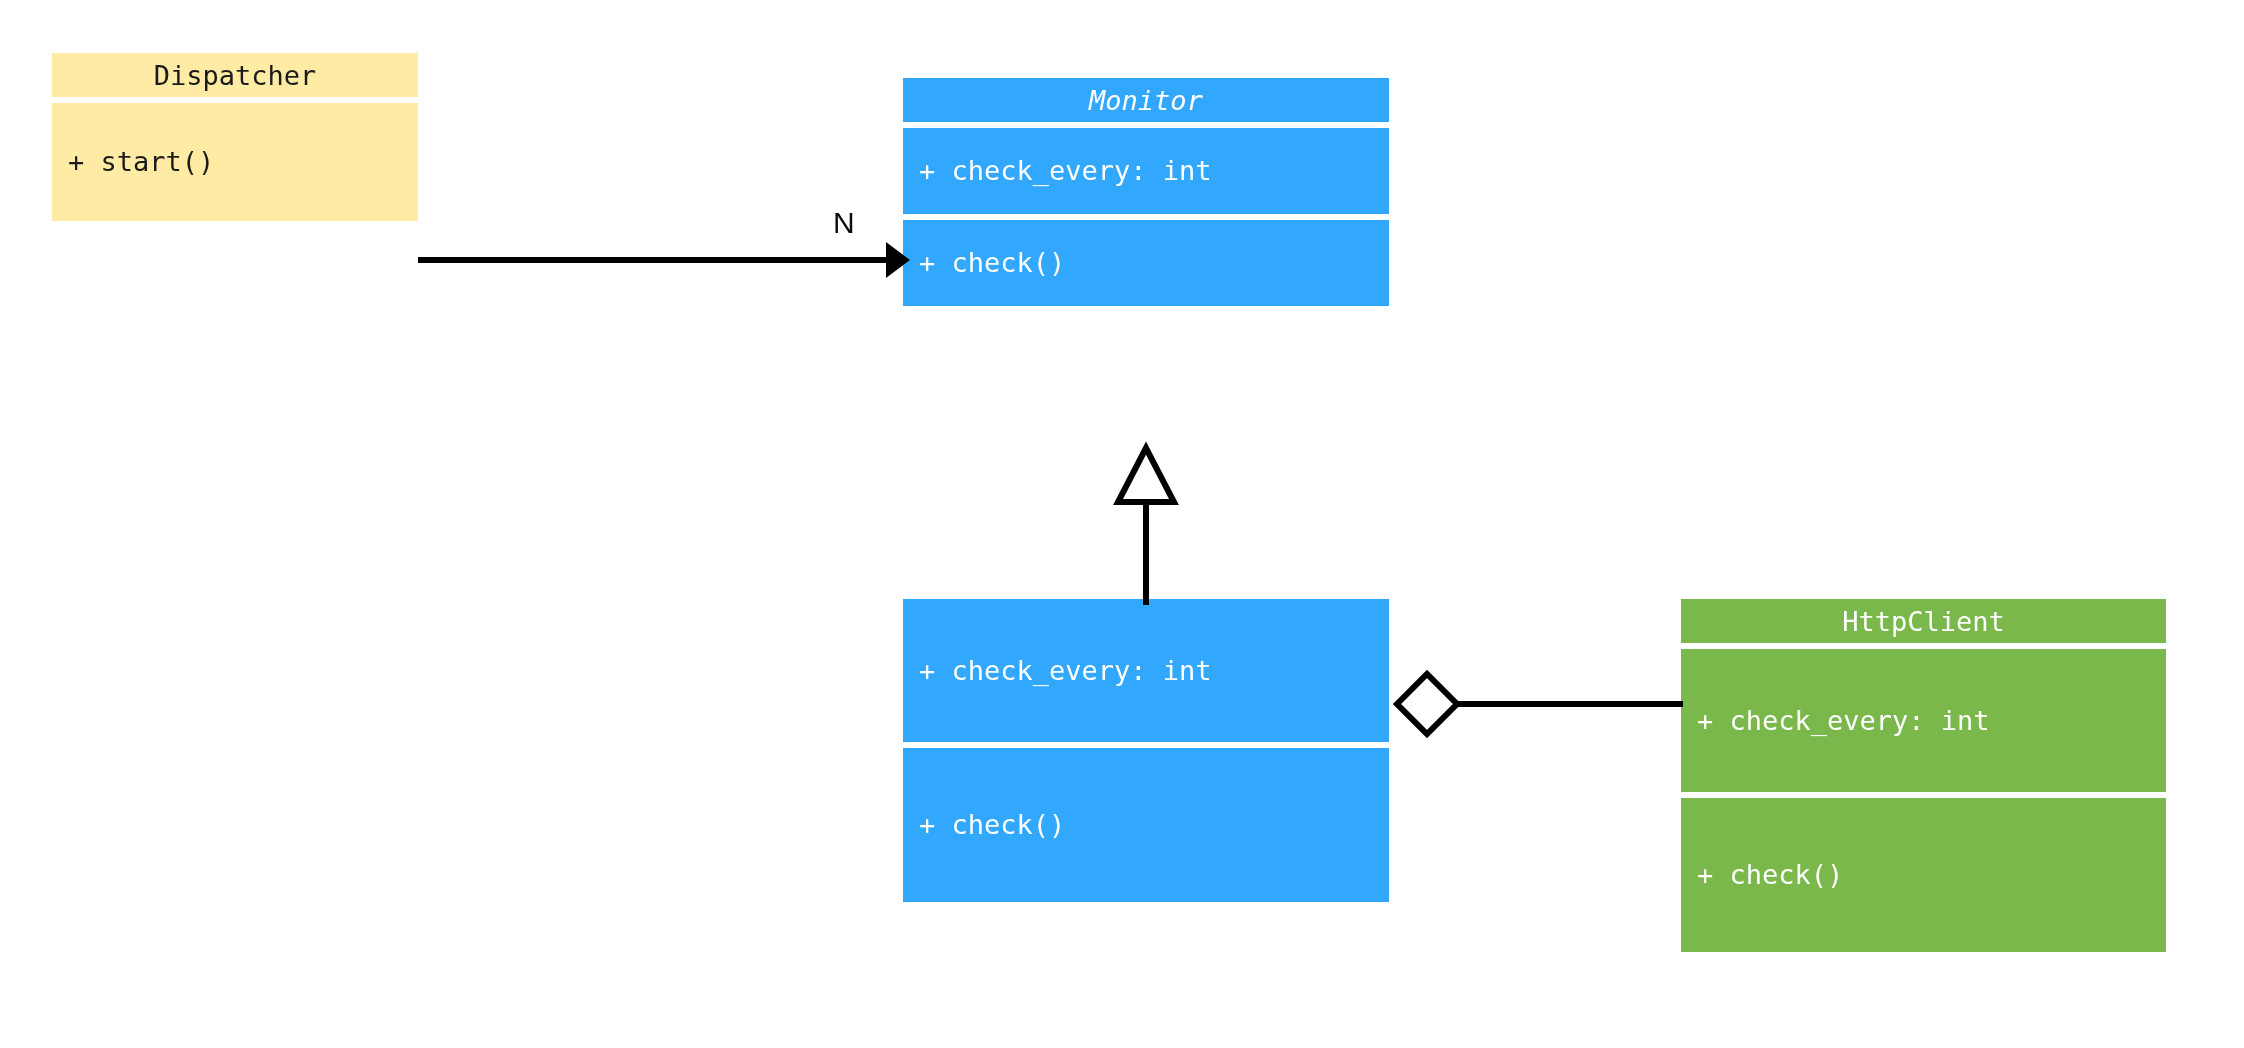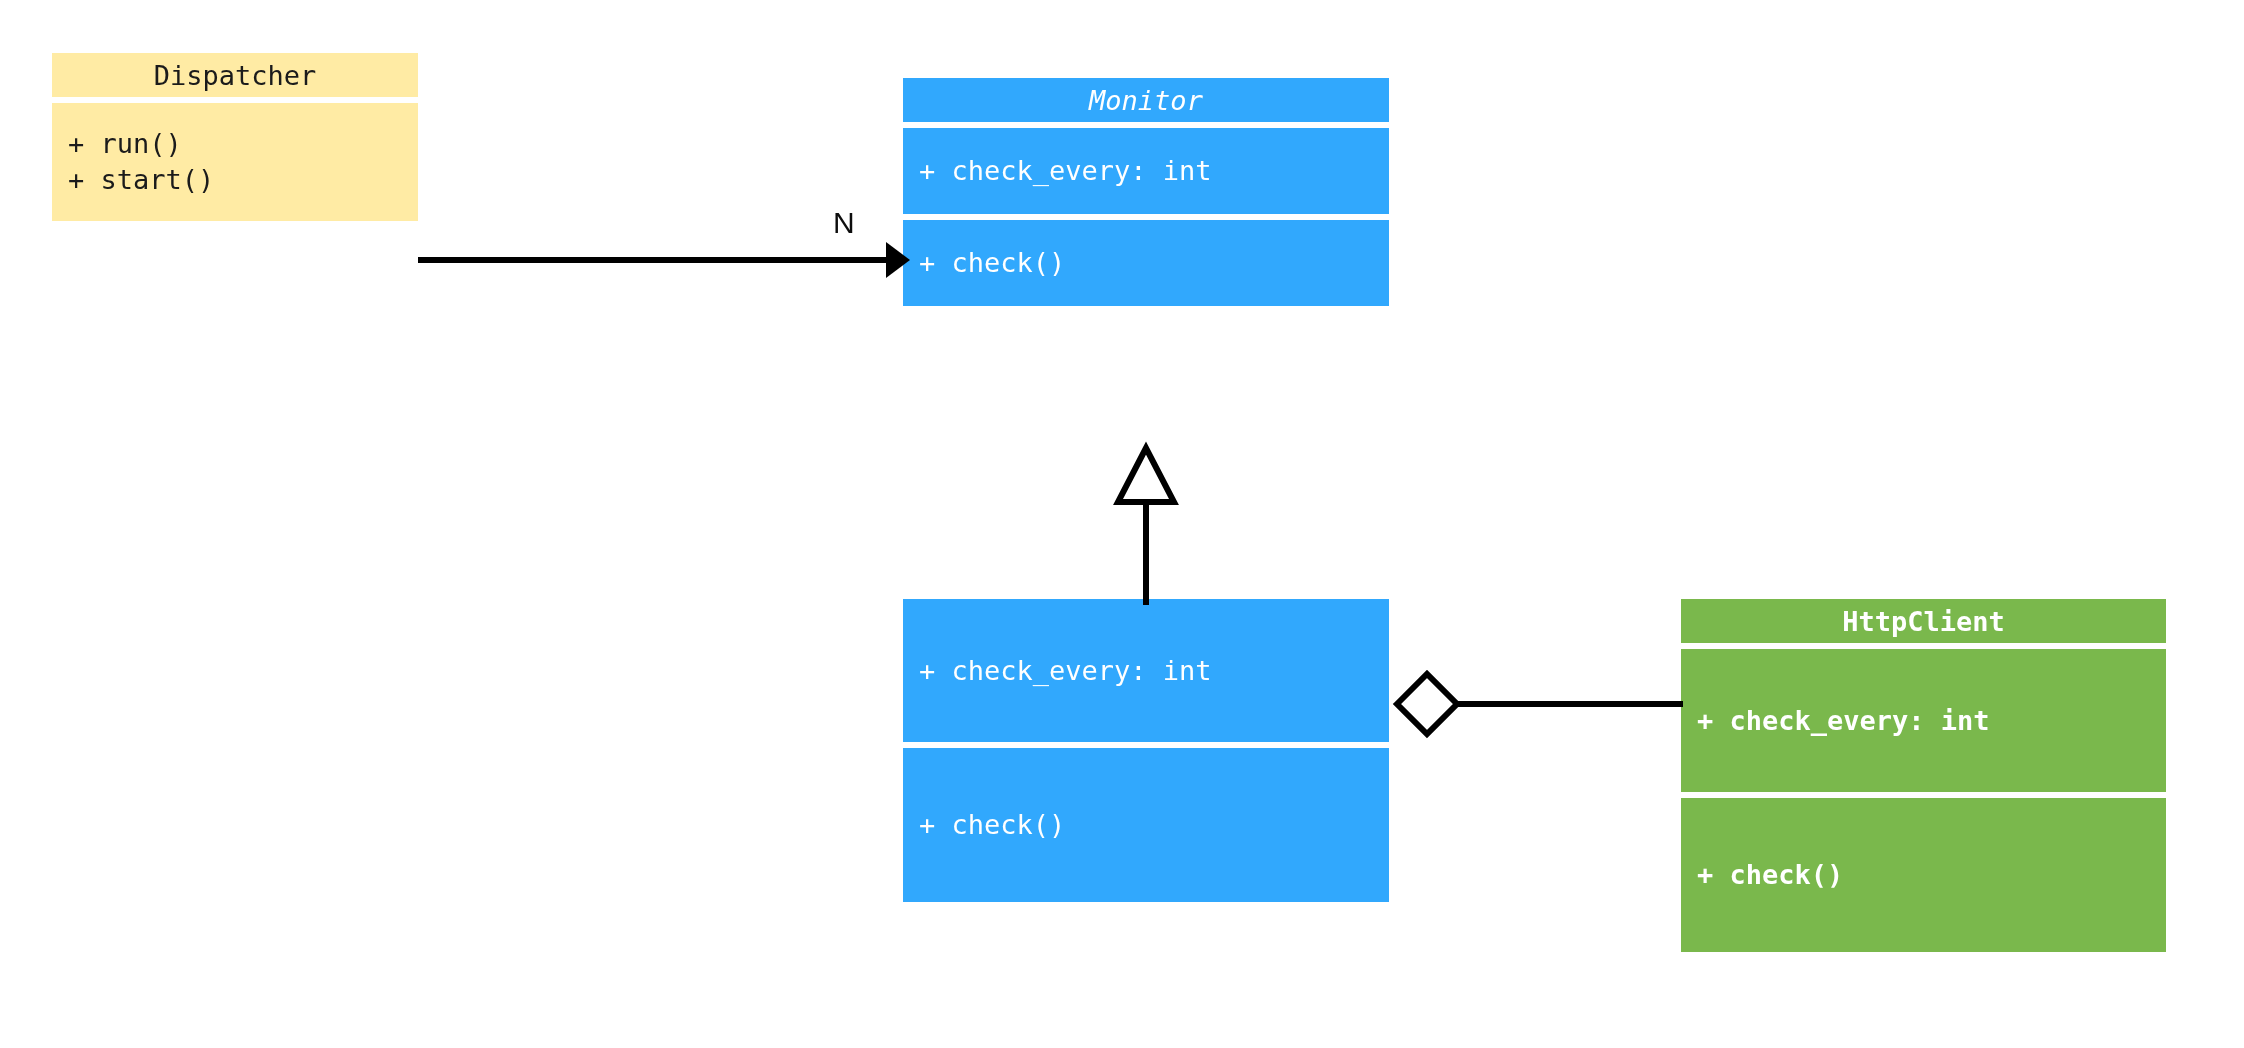--- a/index.html
+++ b/index.html
@@ -82,21 +82,20 @@
 </head>
 <body>
 
 <div id="canvas">
 
   <div class="uml-class theme-yellow" style="left:52px; top:53px; width:366px; height:258px;">
     <div class="compartment" style="height:44px;">
       <div class="class-title">Dispatcher</div>
     </div>
     <div class="compartment members-block" style="height:118px;">
-      <div class="member">+ run()</div>
       <div class="member">+ start()</div>
     </div>
   </div>
 
   <div class="uml-class theme-blue" style="left:903px; top:78px; width:486px; height:234px;">
     <div class="compartment" style="height:44px;">
       <div class="class-title abstract">Monitor</div>
     </div>
     <div class="compartment members-block" style="height:86px;">
       <div class="member">+ check_every: int</div>
@@ -108,21 +107,21 @@
 
   <div class="uml-class theme-blue" style="left:903px; top:599px; width:486px; height:373px;">
     <div class="compartment members-block" style="height:143px;">
       <div class="member">+ check_every: int</div>
     </div>
     <div class="compartment members-block" style="height:154px;">
       <div class="member">+ check()</div>
     </div>
   </div>
 
-  <div class="uml-class theme-green" style="left:1681px; top:599px; width:485px; height:373px;font-weight:bold;">
+  <div class="uml-class theme-green" style="left:1681px; top:599px; width:485px; height:373px;">
     <div class="compartment" style="height:44px;">
       <div class="class-title">HttpClient</div>
     </div>
     <div class="compartment members-block" style="height:143px;">
       <div class="member">+ check_every: int</div>
     </div>
     <div class="compartment members-block" style="height:154px;">
       <div class="member">+ check()</div>
     </div>
   </div>

